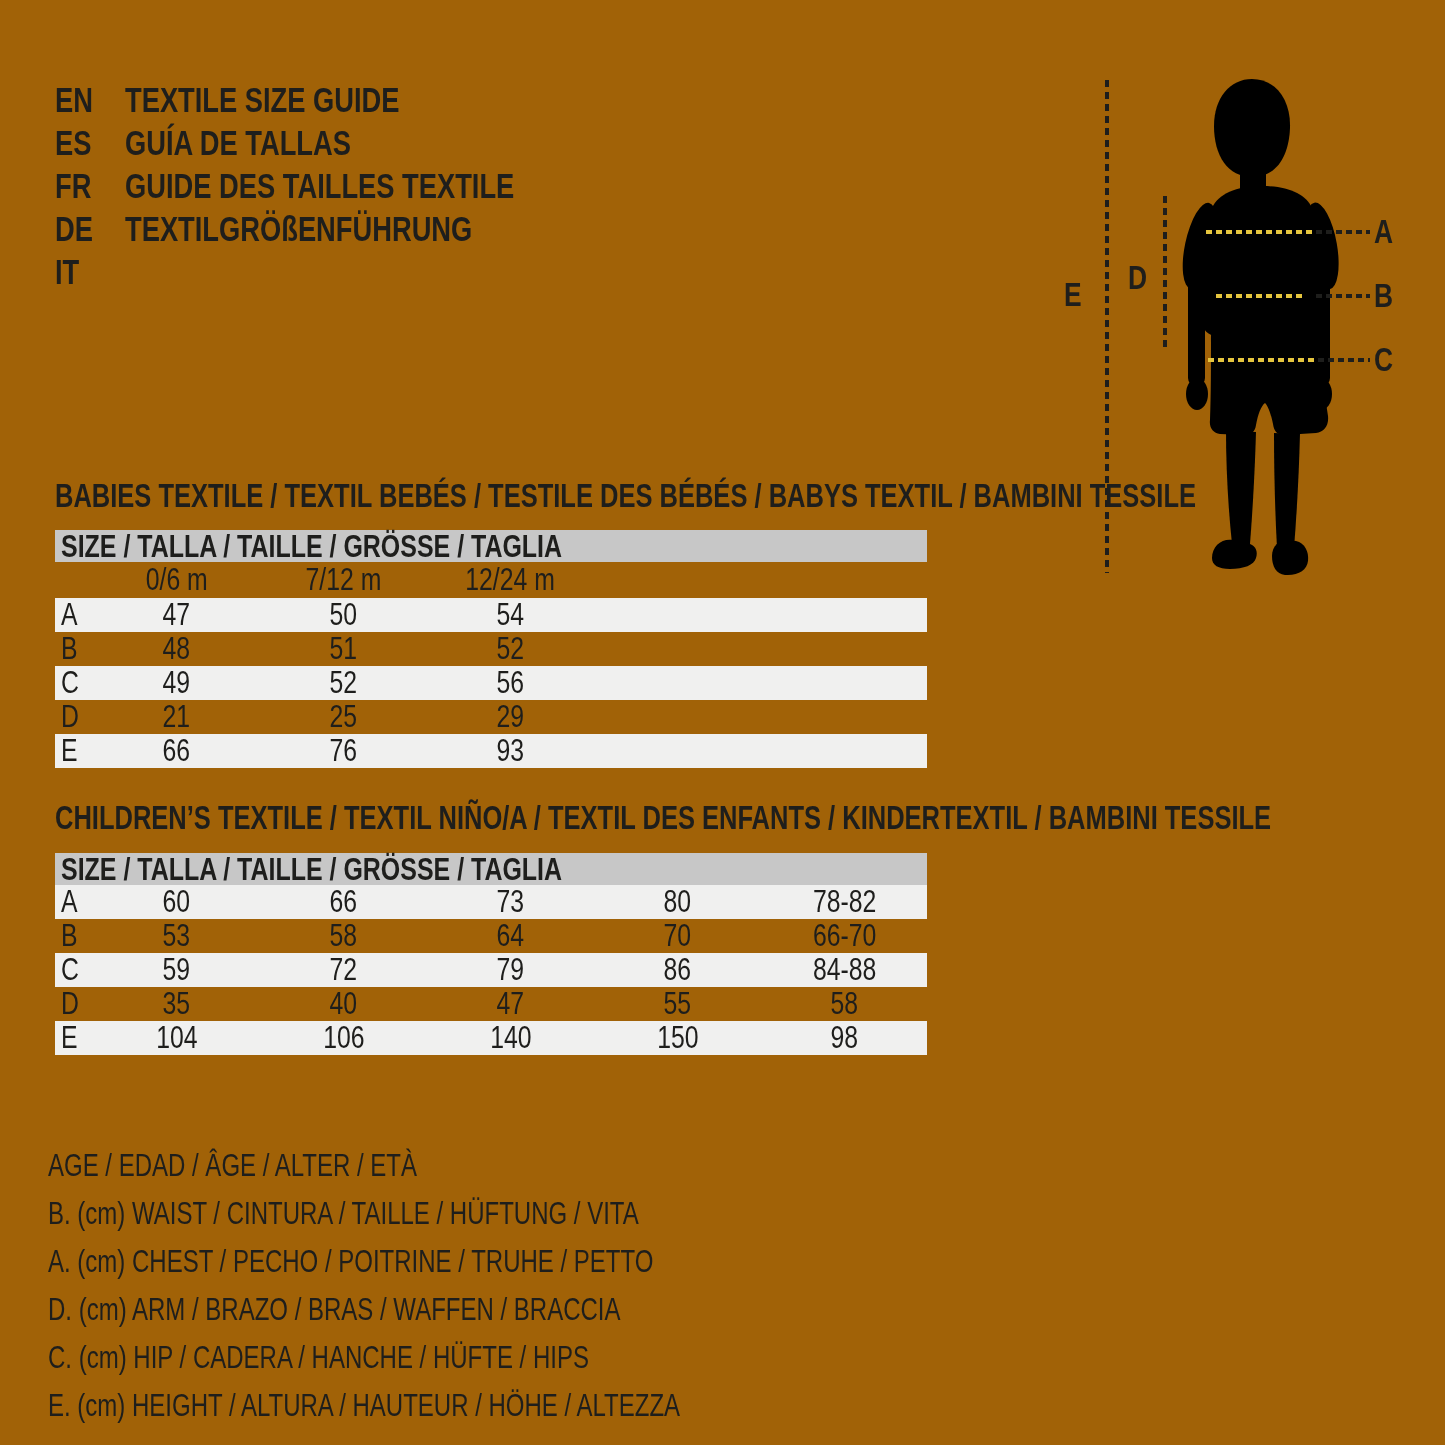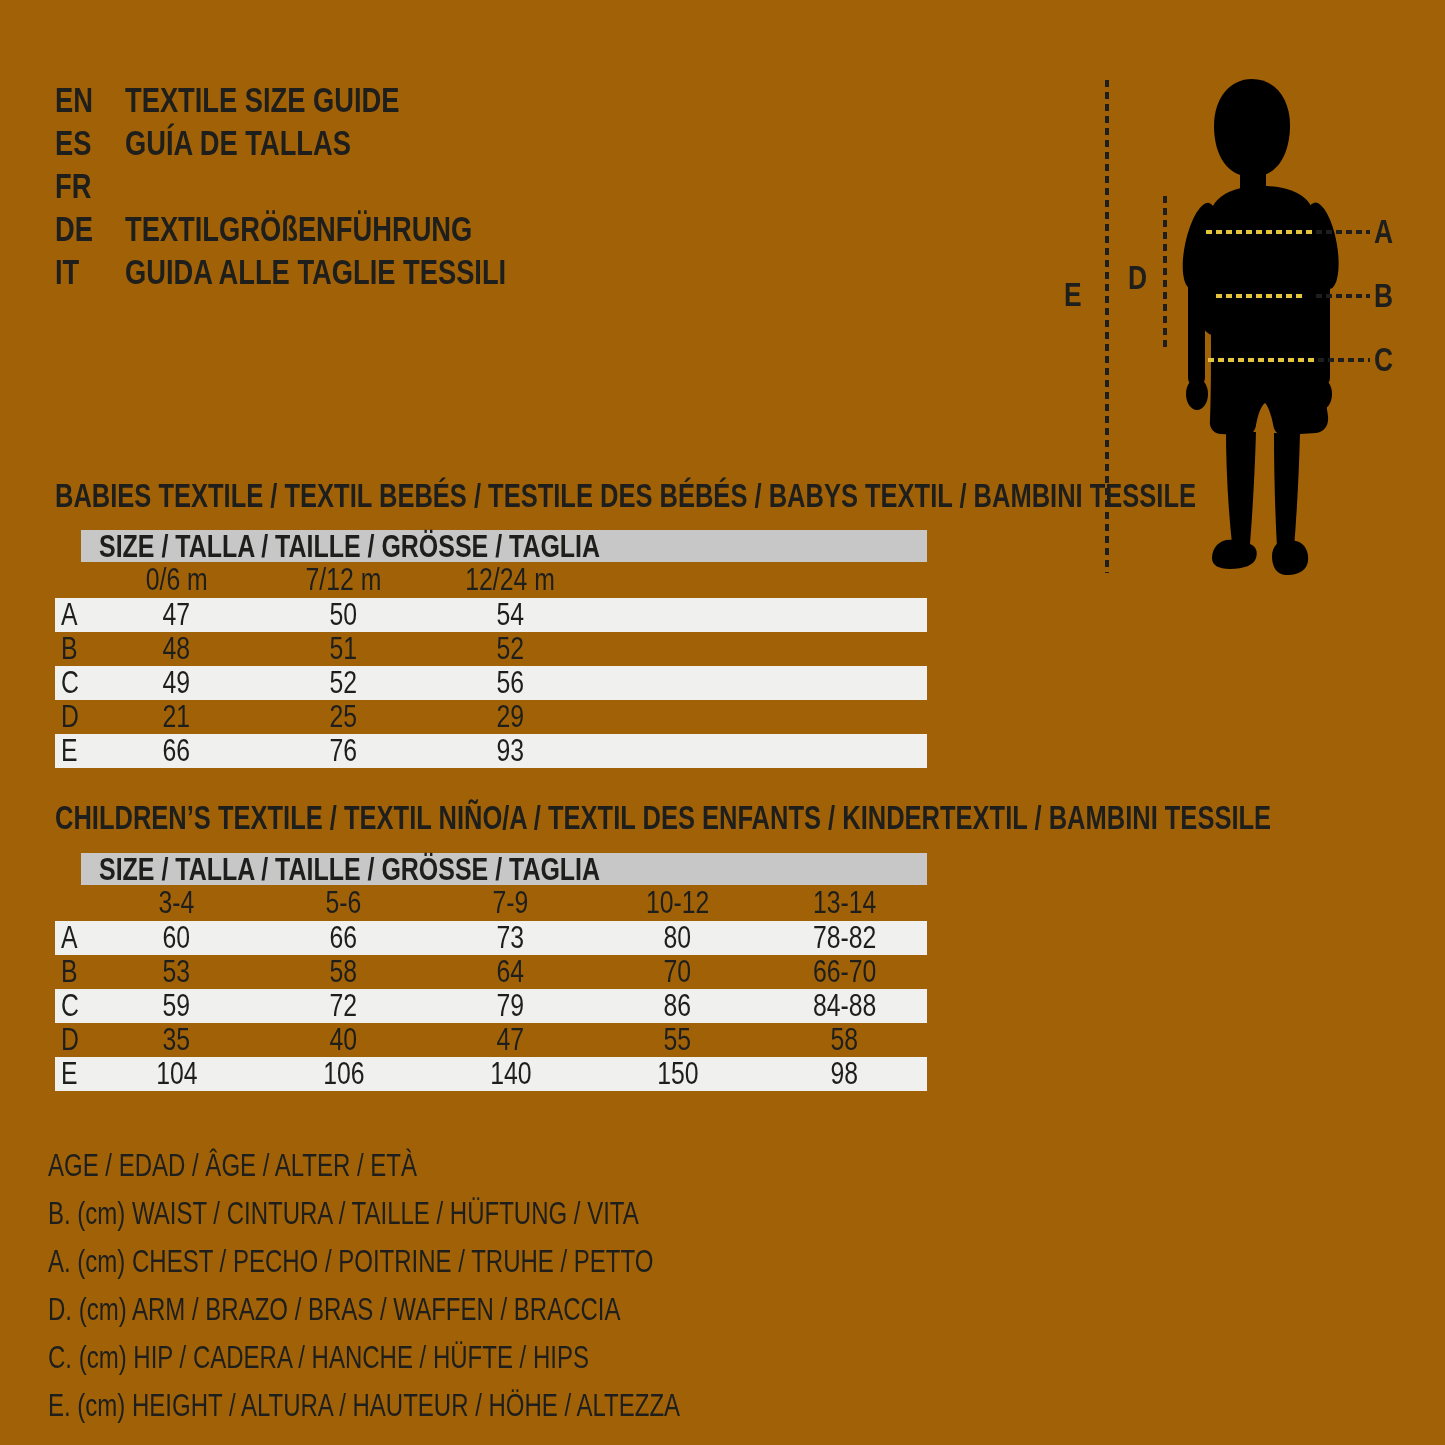--- a/index.html
+++ b/index.html
@@ -42,21 +42,21 @@
   .hdash.yellow{background-image:repeating-linear-gradient(90deg,var(--accent-yellow) 0 6px,transparent 6px 10px);}
   .hdash.black{background-image:repeating-linear-gradient(90deg,var(--ink) 0 6px,transparent 6px 10px);}
   .fig-label{position:absolute;font-size:33px;font-weight:bold;line-height:32px;}
 
   
   .sec-title{position:absolute;left:55px;font-size:34px;line-height:34px;font-weight:bold;}
 
   
   .tbl{position:absolute;left:55px;width:872px;}
   .tbl .bar{height:32px;line-height:32px;background:var(--bar-gray);
-    font-size:32px;font-weight:bold;padding-left:18px;overflow:visible;margin-left:26px;}
+    font-size:32px;font-weight:bold;padding-left:6px;overflow:visible;}
   .trow{display:flex;align-items:flex-start;}
   .trow.cols{height:36px;line-height:36px;}
   .trow.data{height:34px;line-height:34px;}
   .trow .lab{width:38px;flex:0 0 38px;padding-left:6px;font-size:31px;}
   .trow .cell{width:167px;flex:0 0 167px;text-align:center;font-size:31px;}
   .trow.stripe{background:var(--stripe-gray);}
 
   
   .legend{position:absolute;left:48px;top:1148px;}
   .legend-line{height:48px;line-height:34px;font-size:32px;}
@@ -70,28 +70,28 @@
     <div class="lang-row">
       <span class="code"><span class="sx78">EN</span></span>
       <span class="ltitle"><span class="sx78">TEXTILE SIZE GUIDE</span></span>
     </div>
     <div class="lang-row">
       <span class="code"><span class="sx78">ES</span></span>
       <span class="ltitle"><span class="sx78">GUÍA DE TALLAS</span></span>
     </div>
     <div class="lang-row">
       <span class="code"><span class="sx78">FR</span></span>
+      <span class="ltitle"><span class="sx78">GUIDE DES TAILLES TEXTILE</span></span>
     </div>
     <div class="lang-row">
       <span class="code"><span class="sx78">DE</span></span>
       <span class="ltitle"><span class="sx78">TEXTILGRÖßENFÜHRUNG</span></span>
     </div>
     <div class="lang-row">
       <span class="code"><span class="sx78">IT</span></span>
-      <span class="ltitle"><span class="sx78">GUIDA ALLE TAGLIE TESSILI</span></span>
     </div>
   </section>
 
   <div class="figure-area">
 
     <svg class="silhouette" viewBox="0 0 170 500">
       <path d="M82,3 C105,3 121,23 120,52 C119,78 108,101 82,101 C58,101 44,80 44,50 C44,22 60,3 82,3 Z"></path>
       <rect x="70" y="88" width="26" height="34"></rect>
       <path d="M92,110 C118,110 136,118 142,132 C148,146 152,158 152,178 L152,244 C152,254 146,260 136,260 L48,260 C38,260 32,254 32,244 L32,178 C32,158 36,146 42,132 C48,118 66,110 92,110 Z"></path>
       <ellipse cx="30" cy="170" rx="15" ry="44" transform="rotate(12 30 170)"></ellipse>
@@ -163,28 +163,20 @@
       <span class="cell"><span class="sx80c">66</span></span>
       <span class="cell"><span class="sx80c">76</span></span>
       <span class="cell"><span class="sx80c">93</span></span>
     </div>
   </div>
 
   <h2 class="sec-title" style="top:800px;"><span class="sx75">CHILDREN’S TEXTILE / TEXTIL NIÑO/A / TEXTIL DES ENFANTS / KINDERTEXTIL / BAMBINI TESSILE</span></h2>
 
   <div class="tbl" style="top:853px;">
     <div class="bar"><span class="sx78">SIZE / TALLA / TAILLE / GRÖSSE / TAGLIA</span></div>
-    <div class="trow cols">
-      <span class="lab"></span>
-      <span class="cell"><span class="sx80c">3-4</span></span>
-      <span class="cell"><span class="sx80c">5-6</span></span>
-      <span class="cell"><span class="sx80c">7-9</span></span>
-      <span class="cell"><span class="sx80c">10-12</span></span>
-      <span class="cell"><span class="sx80c">13-14</span></span>
-    </div>
     <div class="trow data stripe">
       <span class="lab"><span class="sx80">A</span></span>
       <span class="cell"><span class="sx80c">60</span></span>
       <span class="cell"><span class="sx80c">66</span></span>
       <span class="cell"><span class="sx80c">73</span></span>
       <span class="cell"><span class="sx80c">80</span></span>
       <span class="cell"><span class="sx80c">78-82</span></span>
     </div>
     <div class="trow data">
       <span class="lab"><span class="sx80">B</span></span>

